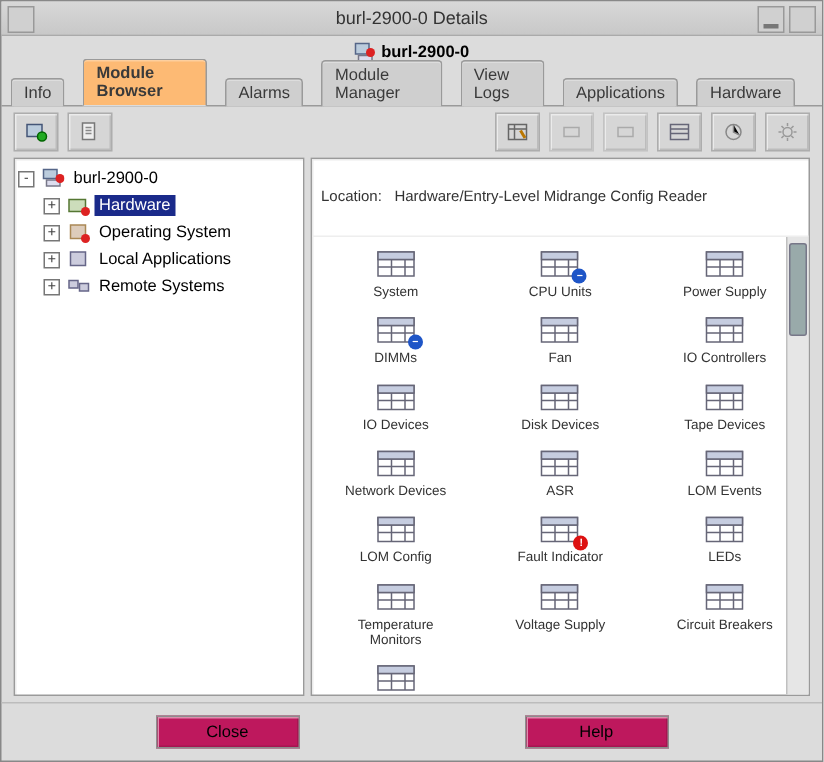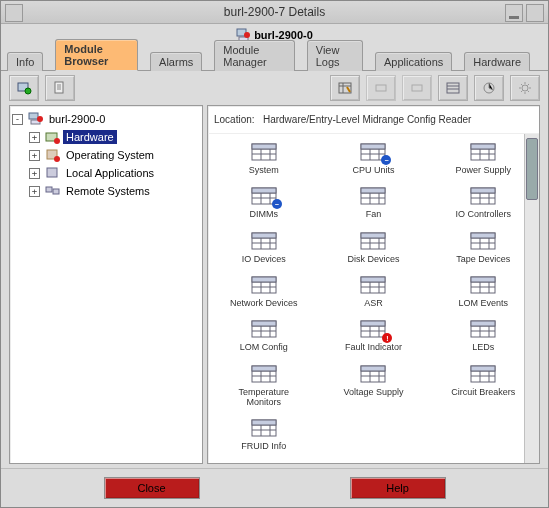--- a/index.html
+++ b/index.html
@@ -25,42 +25,42 @@
 .panel{background:#fff;border:1px solid #9a9a9a;box-shadow:inset 1px 1px 0 rgba(0,0,0,0.08)}
 .left-panel{width:188px;padding:4px 2px;overflow:auto}
 .right-panel{flex:1;display:flex;flex-direction:column;min-width:0}
 .tree{list-style:none;margin:0;padding:0}
 .tree li{display:flex;align-items:center;padding:2px 0;gap:3px;white-space:nowrap}
 .tree .expander{width:9px;height:9px;min-width:9px;border:1px solid #777;display:flex;align-items:center;justify-content:center;font-size:9px;line-height:1;color:#444;background:#fff;margin-right:2px;font-family:monospace}
 .tree .node-icon{width:15px;height:14px;min-width:15px;position:relative}
 .tree .node-label{padding:1px 3px}
 .tree .node-label.selected{background:#1a2a8a;color:#fff}
 .tree .indent{width:14px;min-width:14px}
-.location-bar{padding:8px 6px;font-size:10px;color:#333;border-bottom:1px solid #eee}
+.location-bar{padding:20px 6px;font-size:10px;color:#333;border-bottom:1px solid #eee}
 .icon-grid-wrap{flex:1;overflow:auto;position:relative;padding:4px 2px}
 .icon-grid{display:grid;grid-template-columns:repeat(3,1fr);gap:4px 2px}
 .grid-item{display:flex;flex-direction:column;align-items:center;justify-content:flex-start;padding:3px 0;cursor:pointer}
 .grid-icon{width:30px;height:22px;position:relative;margin-bottom:2px}
 .grid-label{font-size:9px;color:#333;text-align:center;max-width:78px;line-height:1.15}
 .badge{position:absolute;width:10px;height:10px;border-radius:50%;display:flex;align-items:center;justify-content:center;font-size:7px;font-weight:bold;color:#fff}
 .badge.blue{background:#1e55c7;right:-3px;bottom:-2px}
 .badge.red{background:#d11;right:-4px;bottom:-3px}
 .scrollbar{position:absolute;right:0;top:0;width:14px;height:100%;background:#e6e6e6;border-left:1px solid #c0c0c0}
 .scrollbar .thumb{position:absolute;left:1px;right:1px;top:4px;height:60px;background:#9aa;border:1px solid #778;border-radius:2px}
 .bottom-bar{height:38px;display:flex;align-items:center;justify-content:center;gap:150px;border-top:1px solid #bcbcbc}
-.btn{min-width:70px;padding:4px 12px;border:1px solid #8d8d8d;background:#b91c1c;box-shadow:inset 1px 1px 0 rgba(255,255,255,0.5),inset -1px -1px 0 rgba(0,0,0,0.12);font-size:11px;text-align:center;cursor:pointer}
+.btn{min-width:70px;padding:4px 12px;border:1px solid #8d8d8d;background:#be185d;box-shadow:inset 1px 1px 0 rgba(255,255,255,0.5),inset -1px -1px 0 rgba(0,0,0,0.12);font-size:11px;text-align:center;cursor:pointer}
 </style>
 </head>
 <body>
 
 <div class="window">
 
   <div class="titlebar">
     <div class="left-box"></div>
-    <span class="titlebar-text">burl-2900-7 Details</span>
+    <span class="titlebar-text">burl-2900-0 Details</span>
     <div class="right-boxes">
       <div>
           <span></span>
         </div>
       <div></div>
     </div>
   </div>
 
   <div class="host-row">
     <span class="host-icon">

